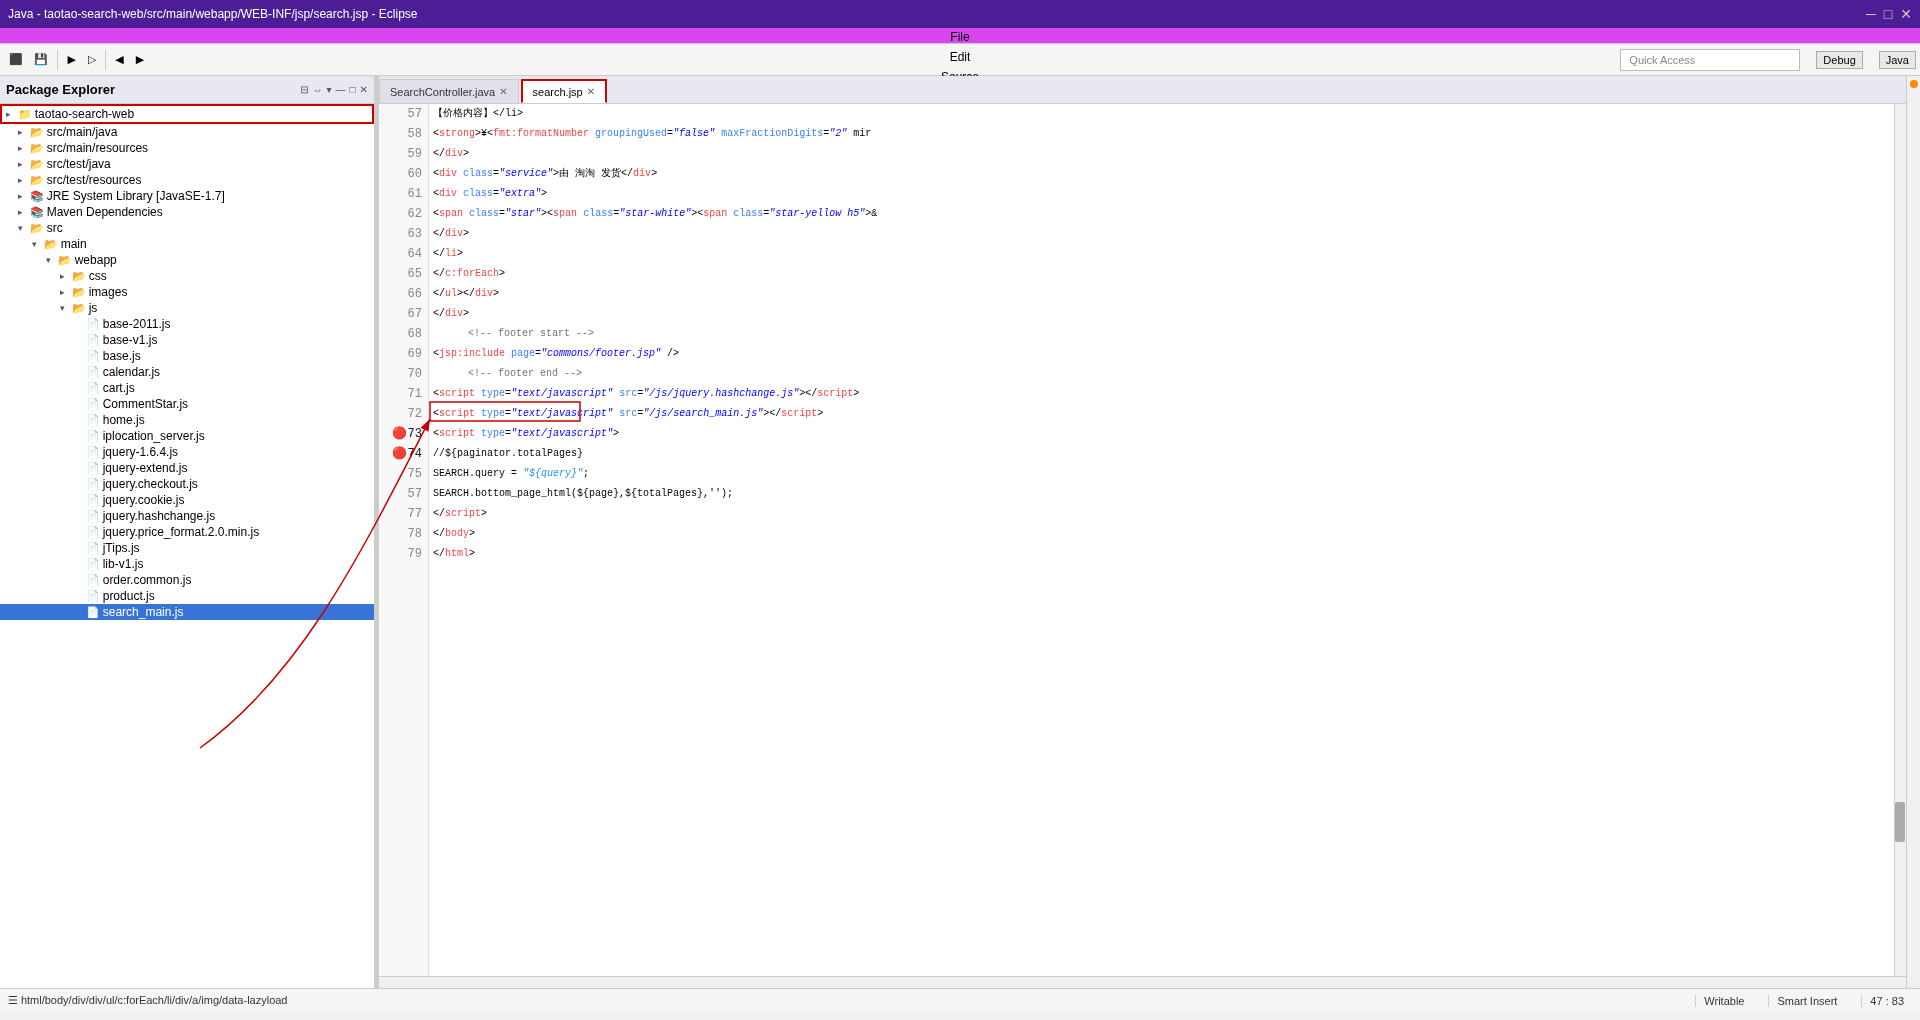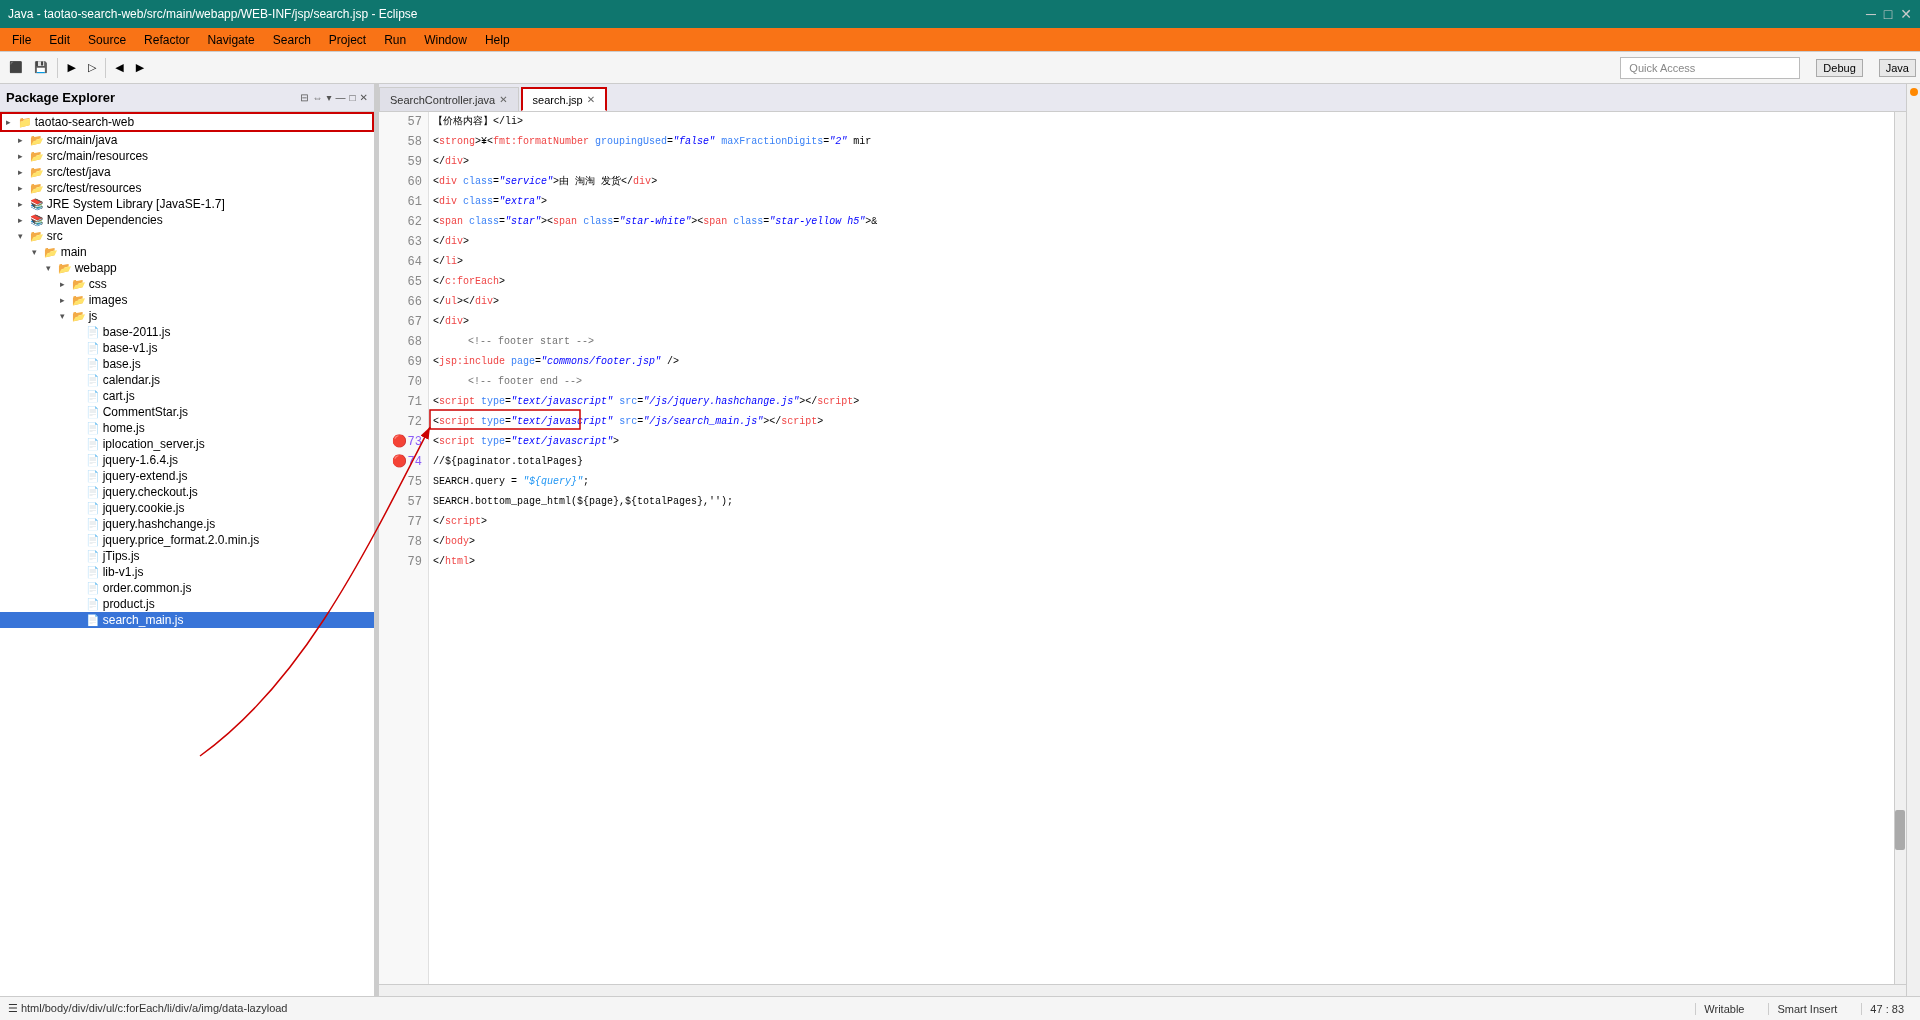--- a/index.html
+++ b/index.html
@@ -1,40 +1,41 @@
 <!DOCTYPE html>
 <html><head>
   <meta charset="utf-8">
   <style>
     * { margin: 0; padding: 0; box-sizing: border-box; }
     body { font-family: 'Segoe UI', Arial, sans-serif; font-size: 12px; background: #f0f0f0; overflow: hidden; width: 1920px; height: 1020px; }
 
     
     #title-bar {
-      background: #0f766e;
+      background: #4c1d95;
       color: #fff;
       height: 28px;
       display: flex;
       align-items: center;
       justify-content: space-between;
       padding: 0 8px;
       font-size: 12px;
     }
     #title-bar .window-controls { display: flex; gap: 8px; }
     #title-bar .window-controls span { cursor: pointer; font-size: 14px; color: #ccc; }
 
     
     #menu-bar {
-      background: #f97316;
+      background: #d946ef;
       border-bottom: 1px solid #ccc;
-      height: 24px;
+      height: 16px;
       display: flex;
       align-items: center;
       padding: 0 4px;
       gap: 2px;
+      flex-direction: column;
     }
     #menu-bar .menu-item {
       padding: 2px 8px;
       cursor: pointer;
       font-size: 12px;
       color: #000;
     }
 
     
     #toolbar {
@@ -191,21 +192,21 @@
       font-size: 12px;
       overflow: hidden;
       text-align: right;
       padding-right: 6px;
       user-select: none;
     }
     .line-num {
       height: 20px;
       line-height: 20px;
     }
-    .line-num.error { color: #8b5cf6; }
+    .line-num.error { color: #0f172a; }
     #code-content {
       flex: 1;
       overflow: auto;
       padding: 0 4px;
     }
     .code-line {
       height: 20px;
       line-height: 20px;
       white-space: nowrap;
       font-size: 10px;

